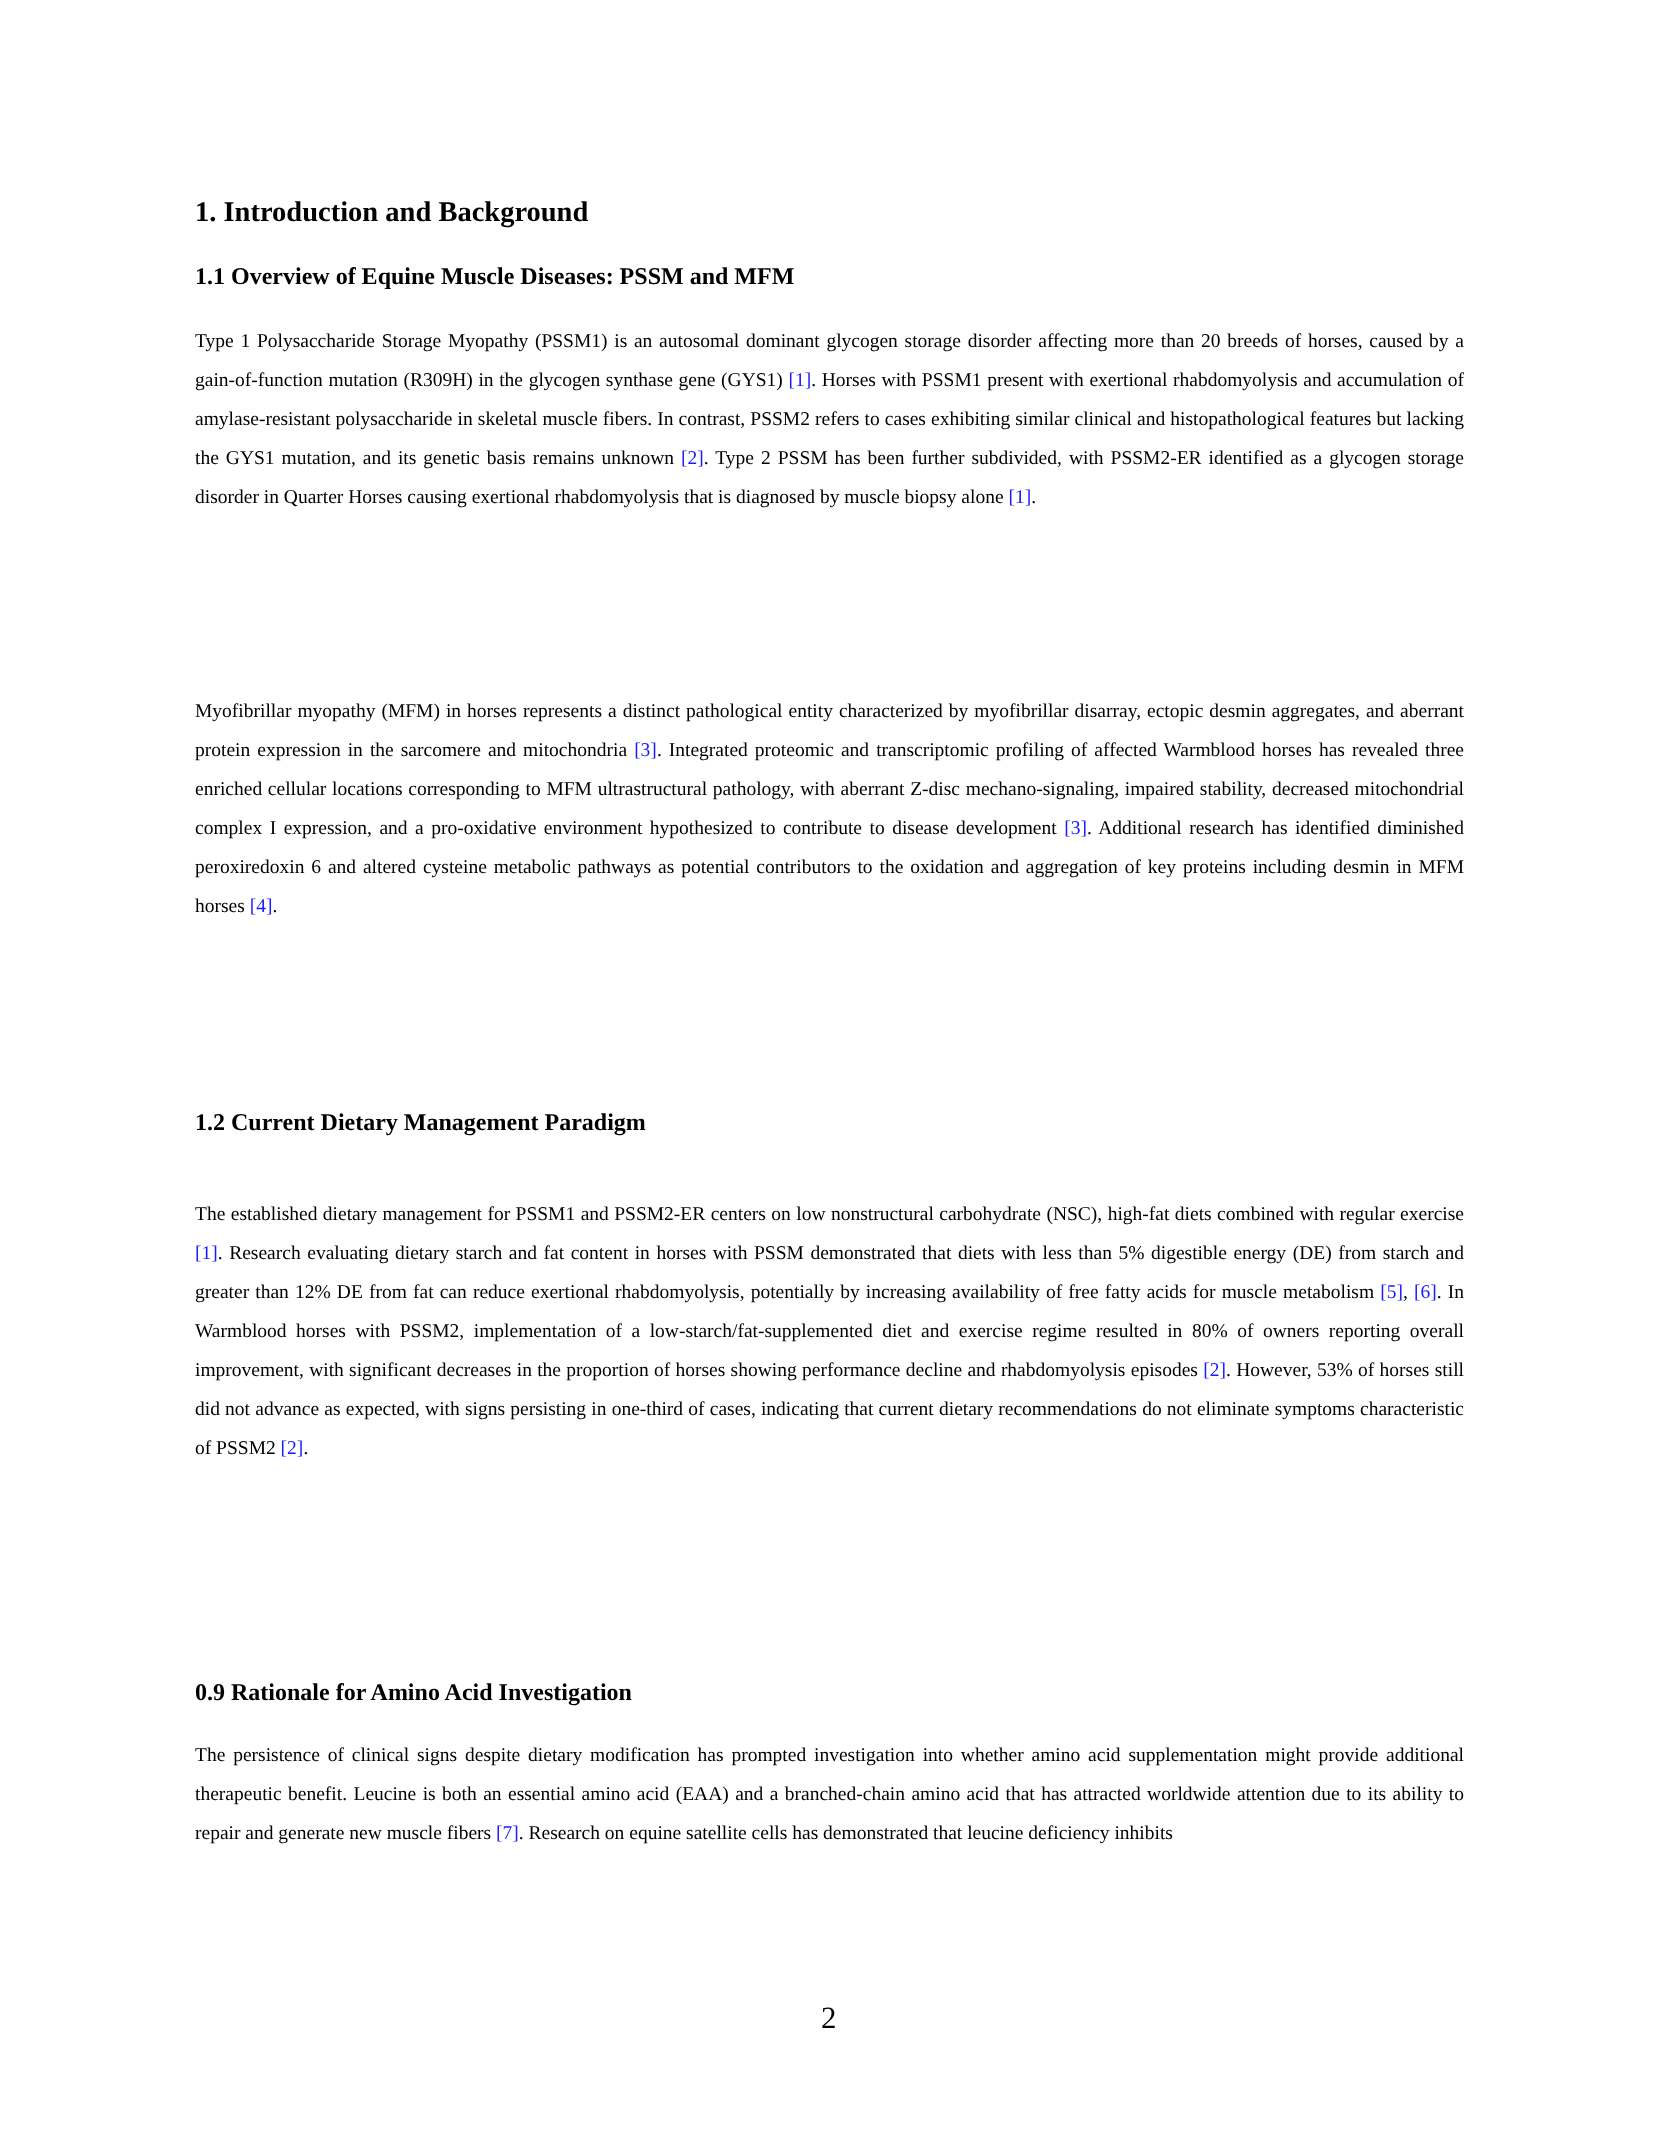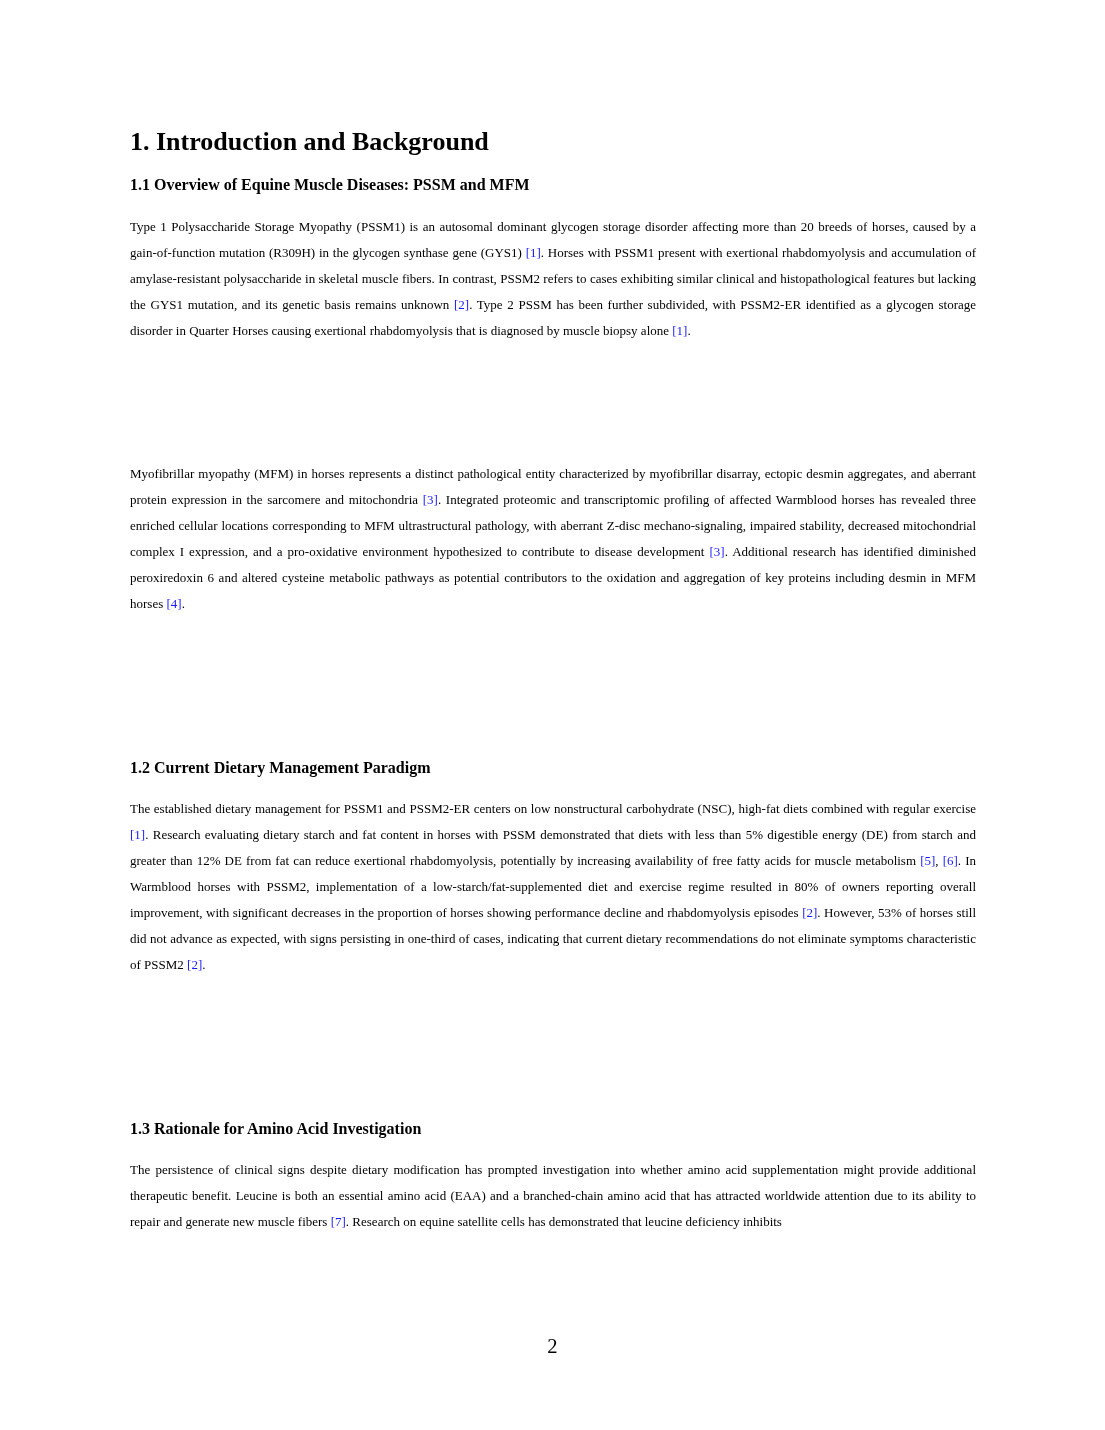--- a/index.html
+++ b/index.html
@@ -1,21 +1,21 @@
 <!DOCTYPE html>
 <html><head>
 <meta charset="utf-8">
 <style>
   html, body { margin: 0; padding: 0; background: #ffffff; }
   body { width: 1105px; height: 1430px; position: relative; overflow: hidden; color: #000; }
   .page { position: absolute; left: 130px; top: 0; width: 846px; }
   h1 {
     position: absolute; left: 0; top: 126px; margin: 0;
     font-family: "Liberation Serif", "DejaVu Serif", serif;
-    font-weight: bold; font-size: 26px; line-height: 32px; white-space: nowrap;
+    font-weight: bold; font-size: 19px; line-height: 32px; white-space: nowrap;
   }
   h2 {
     position: absolute; left: 0; margin: 0;
     font-family: "Liberation Serif", "DejaVu Serif", serif;
     font-weight: bold; font-size: 16px; line-height: 26px; white-space: nowrap;
   }
   p {
     position: absolute; left: 0; width: 846px; margin: 0;
     font-family: "Liberation Serif", "DejaVu Serif", serif;
     font-size: 13px; line-height: 26px; text-align: justify; hyphens: manual;
@@ -29,20 +29,20 @@
 </head>
 <body>
 
 <div class="page">
   <h1>1. Introduction and Background</h1>
 
   <h2 style="top:172px">1.1 Overview of Equine Muscle Diseases: PSSM and MFM</h2>
   <p style="top:214px"><span>Type 1 Polysaccharide Storage Myopathy (PSSM1) is an autosomal dominant glycogen storage disorder affecting more than 20 breeds of horses, caused by a gain-of-function mutation (R309H) in the glycogen synthase gene (GYS1) </span><a class="cite">[1]</a><span>. Horses with PSSM1 present with exertional rhabdomyolysis and accumulation of amylase-resistant polysaccharide in skeletal muscle fibers. In contrast, PSSM2 refers to cases exhibiting similar clinical and histopathological features but lacking the GYS1 mutation, and its genetic basis remains unknown </span><a class="cite">[2]</a><span>. Type 2 PSSM has been further subdivided, with PSSM2-ER identified as a glycogen storage disorder in Quarter Horses causing exertional rhabdomyolysis that is diagnosed by muscle biopsy alone </span><a class="cite">[1]</a><span>.</span></p>
   <p style="top:461px"><span>Myofibrillar myopathy (MFM) in horses represents a distinct pathological entity charac­terized by myofibrillar disarray, ectopic desmin aggregates, and aberrant protein expres­sion in the sarcomere and mitochondria </span><a class="cite">[3]</a><span>. Integrated proteomic and transcriptomic profiling of affected Warmblood horses has revealed three enriched cellular locations cor­responding to MFM ultrastructural pathology, with aberrant Z-disc mechano-signaling, impaired stability, decreased mitochondrial complex I expression, and a pro-oxidative en­vironment hypothesized to contribute to disease development </span><a class="cite">[3]</a><span>. Additional research has identified diminished peroxiredoxin 6 and altered cysteine metabolic pathways as po­tential contributors to the oxidation and aggregation of key proteins including desmin in MFM horses </span><a class="cite">[4]</a><span>.</span></p>
 
-  <h2 style="top:755px">1.2 Current Dietary Management Paradigm</h2>
+  <h2 style="top:736px">1.2 Current Dietary Management Paradigm</h2>
   <p style="top:796px"><span>The established dietary management for PSSM1 and PSSM2-ER centers on low nonstruc­tural carbohydrate (NSC), high-fat diets combined with regular exercise </span><a class="cite">[1]</a><span>. Research evaluating dietary starch and fat content in horses with PSSM demonstrated that diets with less than 5% digestible energy (DE) from starch and greater than 12% DE from fat can reduce exertional rhabdomyolysis, potentially by increasing availability of free fatty acids for muscle metabolism </span><a class="cite">[5]</a><span>, </span><a class="cite">[6]</a><span>. In Warmblood horses with PSSM2, implementation of a low-starch/fat-supplemented diet and exercise regime resulted in 80% of owners report­ing overall improvement, with significant decreases in the proportion of horses showing performance decline and rhabdomyolysis episodes </span><a class="cite">[2]</a><span>. However, 53% of horses still did not advance as expected, with signs persisting in one-third of cases, indicating that current dietary recommendations do not eliminate symptoms characteristic of PSSM2 </span><a class="cite">[2]</a><span>.</span></p>
 
-  <h2 style="top:1116px">1.3 Rationale for Amino Acid Investigation</h2>
+  <h2 style="top:1116px">0.9 Rationale for Amino Acid Investigation</h2>
   <p style="top:1157px"><span>The persistence of clinical signs despite dietary modification has prompted investigation into whether amino acid supplementation might provide additional therapeutic benefit. Leucine is both an essential amino acid (EAA) and a branched-chain amino acid that has attracted worldwide attention due to its ability to repair and generate new muscle fibers </span><a class="cite">[7]</a><span>. Research on equine satellite cells has demonstrated that leucine deficiency inhibits</span></p>
 </div>
 
 <div class="page-number">2</div>
 
 </body></html>

